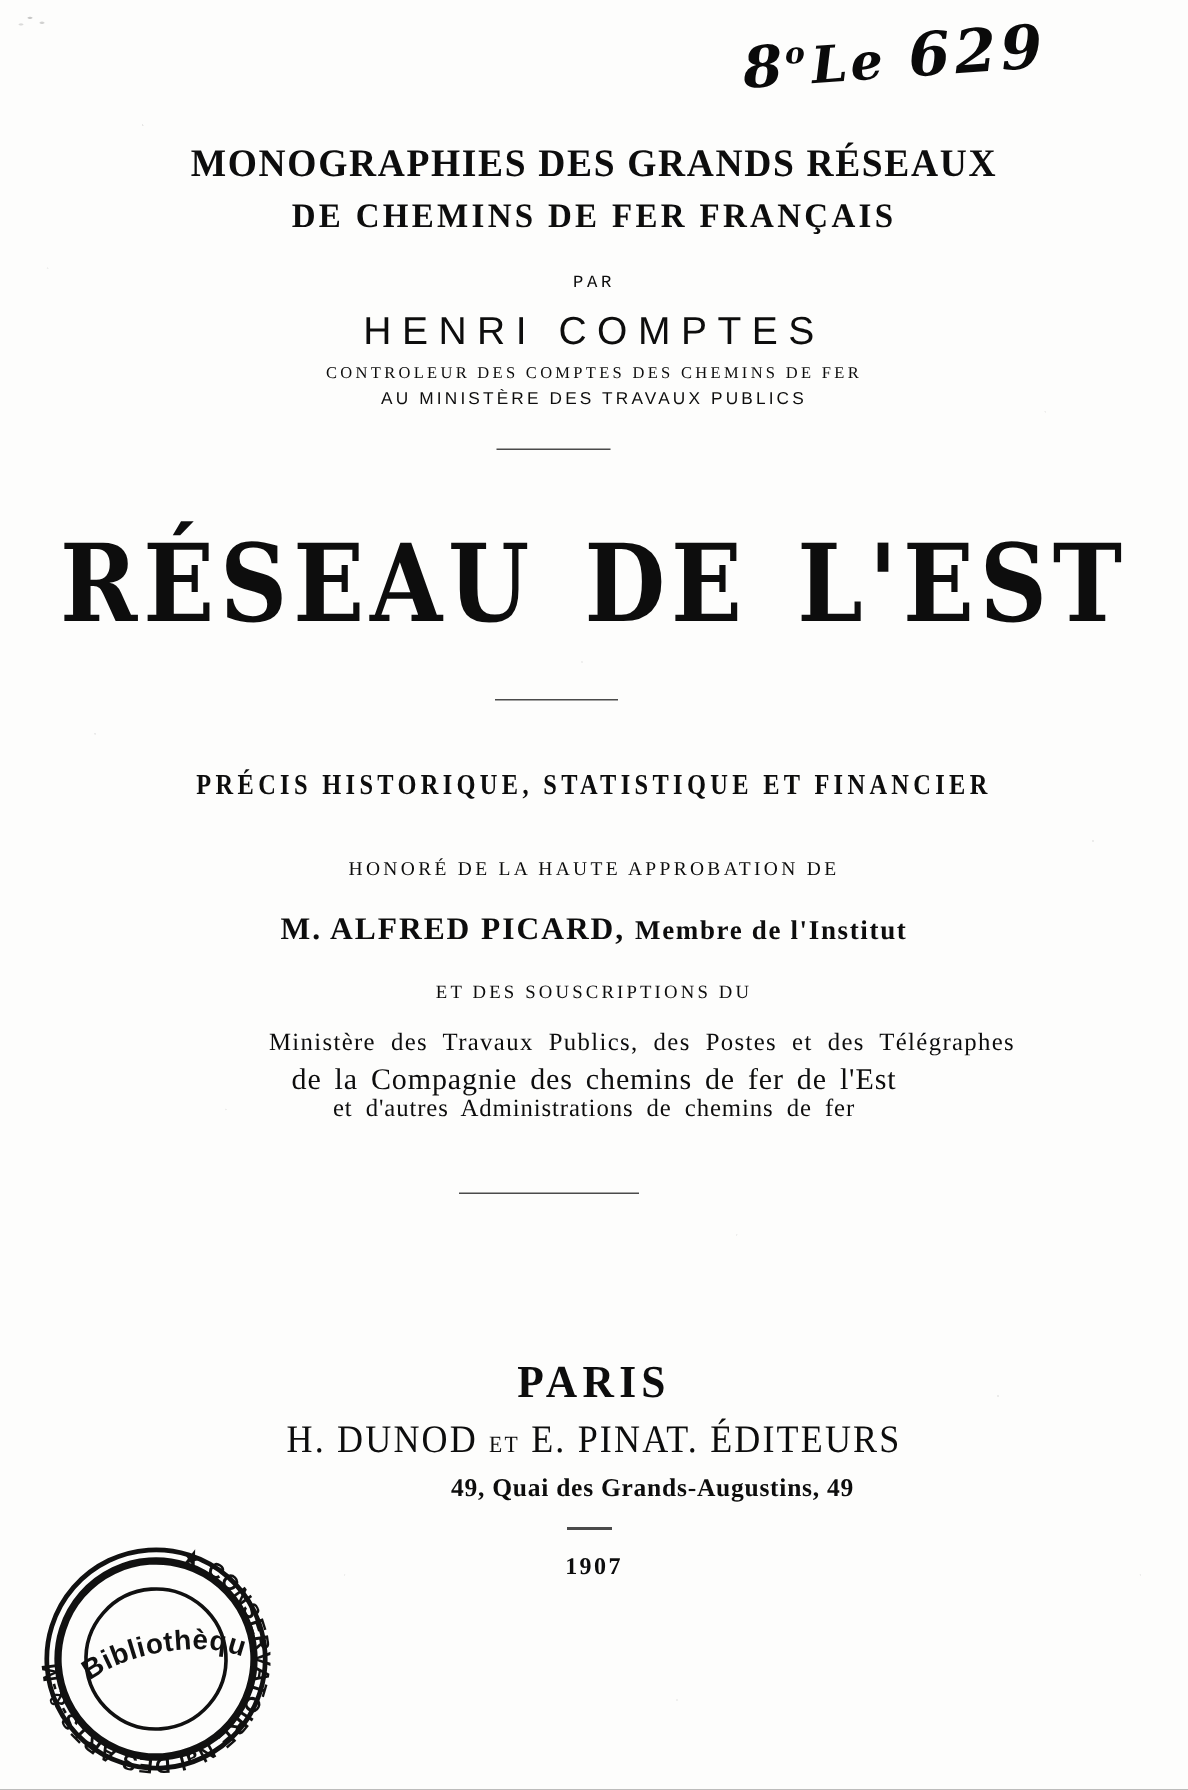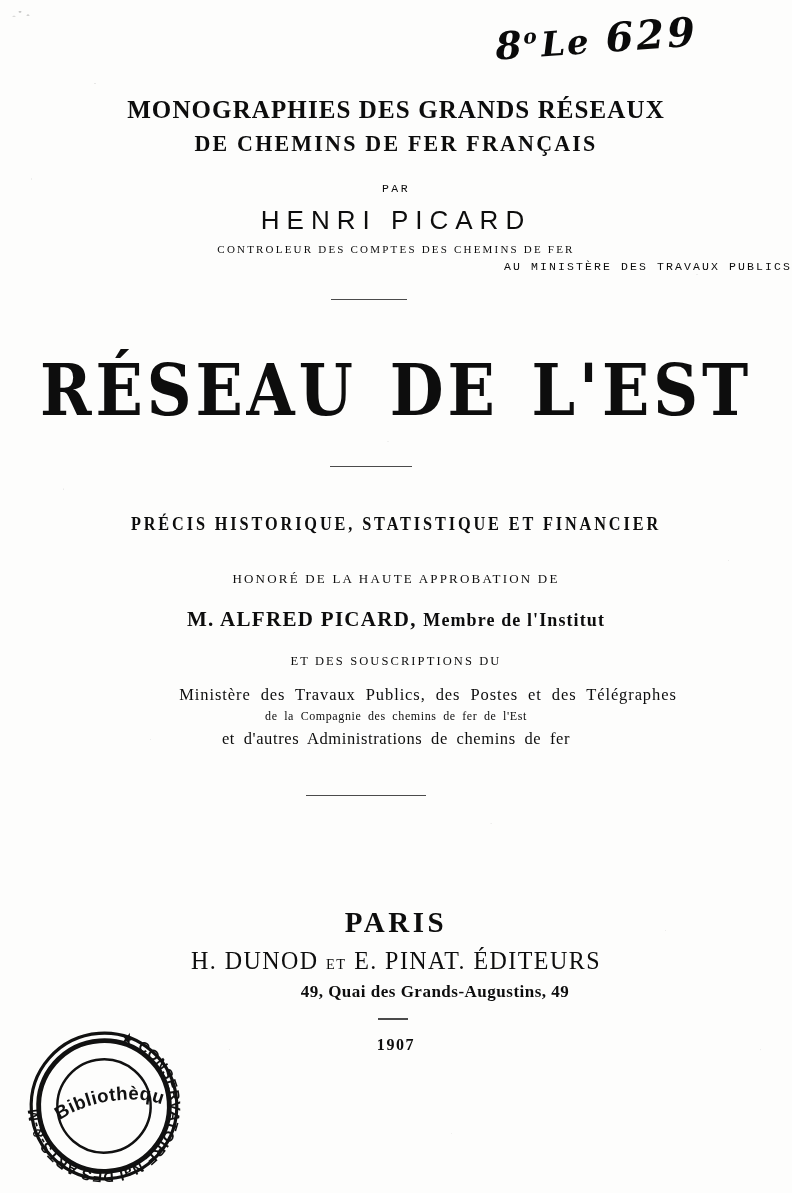--- a/index.html
+++ b/index.html
@@ -111,24 +111,23 @@
     letter-spacing: 7px;
   }
   .role1 {
     top: 243px;
     font-family: "Liberation Serif", serif;
     font-size: 11px;
     letter-spacing: 2.2px;
   }
   .role2 {
     top: 260px;
-    font-family: Liberation Mono, monospace;
+    font-family: Liberation Sans, sans-serif;
     font-size: 11.5px;
     letter-spacing: 2.1px;
-    text-align: right;
   }
 
   
   .maintitle {
     top: 348px;
     font-family: "DejaVu Serif", serif;
     font-weight: 700;
     font-size: 64px;
     letter-spacing: 4px;
     transform: scaleY(1.12) scaleX(.97);
@@ -172,21 +171,21 @@
     top: 685px;
     font-family: "Liberation Serif", serif;
     font-size: 16.5px;
     letter-spacing: .9px;
     word-spacing: 5px;
     padding-left: 32px;
   }
   .subs2 {
     top: 709px;
     font-family: "Liberation Serif", serif;
-    font-size: 12px;
+    font-size: 20px;
     letter-spacing: .6px;
     word-spacing: 3px;
   }
   .subs3 {
     top: 729px;
     font-family: "Liberation Serif", serif;
     font-size: 16.5px;
     letter-spacing: .6px;
     word-spacing: 4px;
   }
@@ -262,21 +261,21 @@
 
   <div class="shelfmark">
     <span>8</span><span class="deg">o</span><span class="le">Le</span>
     <span class="num">629</span>
   </div>
 
   <div class="line head1">MONOGRAPHIES DES GRANDS RÉSEAUX</div>
   <div class="line head2">DE  CHEMINS  DE  FER  FRANÇAIS</div>
 
   <div class="line par">PAR</div>
-  <div class="line author">HENRI PICARD</div>
+  <div class="line author">HENRI COMPTES</div>
   <div class="line role1">CONTROLEUR DES COMPTES DES CHEMINS DE FER</div>
   <div class="line role2">AU MINISTÈRE DES TRAVAUX PUBLICS</div>
 
   <div class="rule r1"></div>
 
   <div class="line maintitle">
     <span>RÉSEAU</span><span class="gap"></span><span>DE</span><span class="gap"></span><span>L'EST</span>
   </div>
 
   <div class="rule r2"></div>

